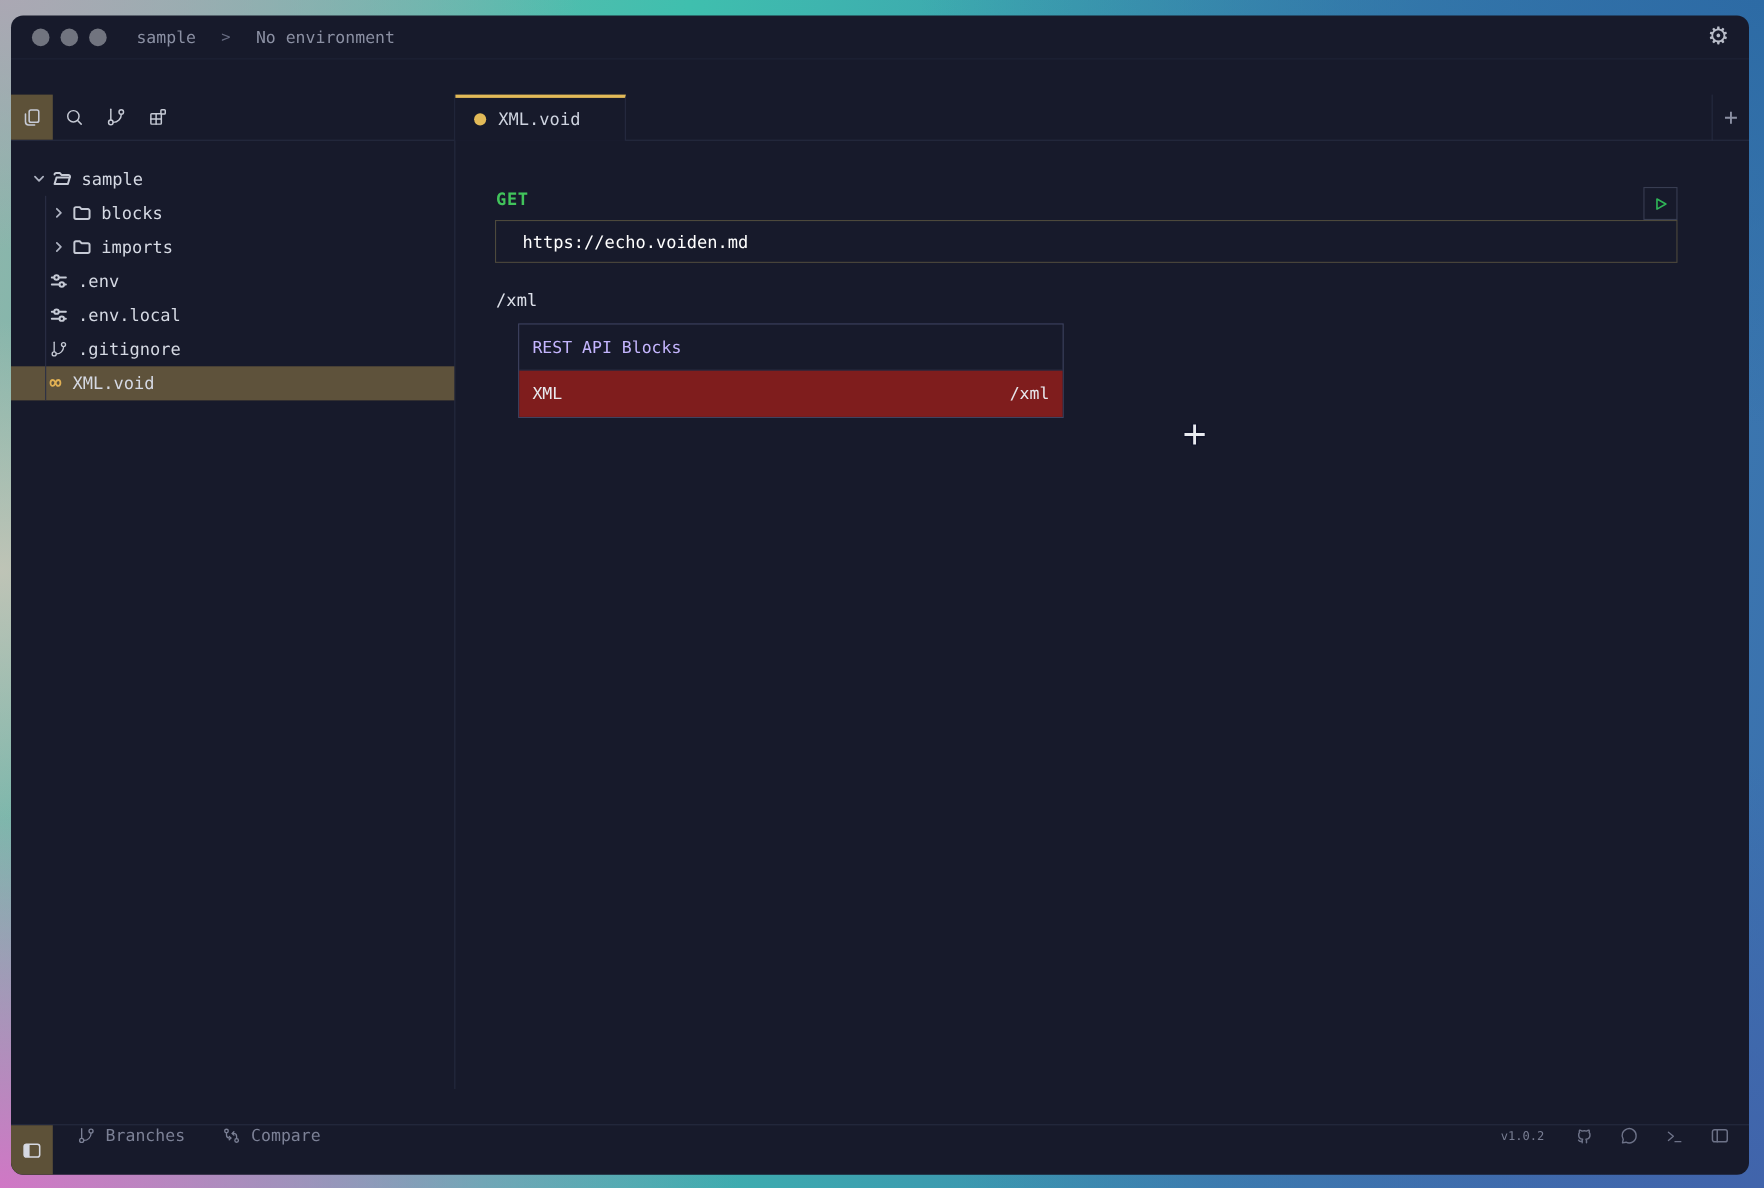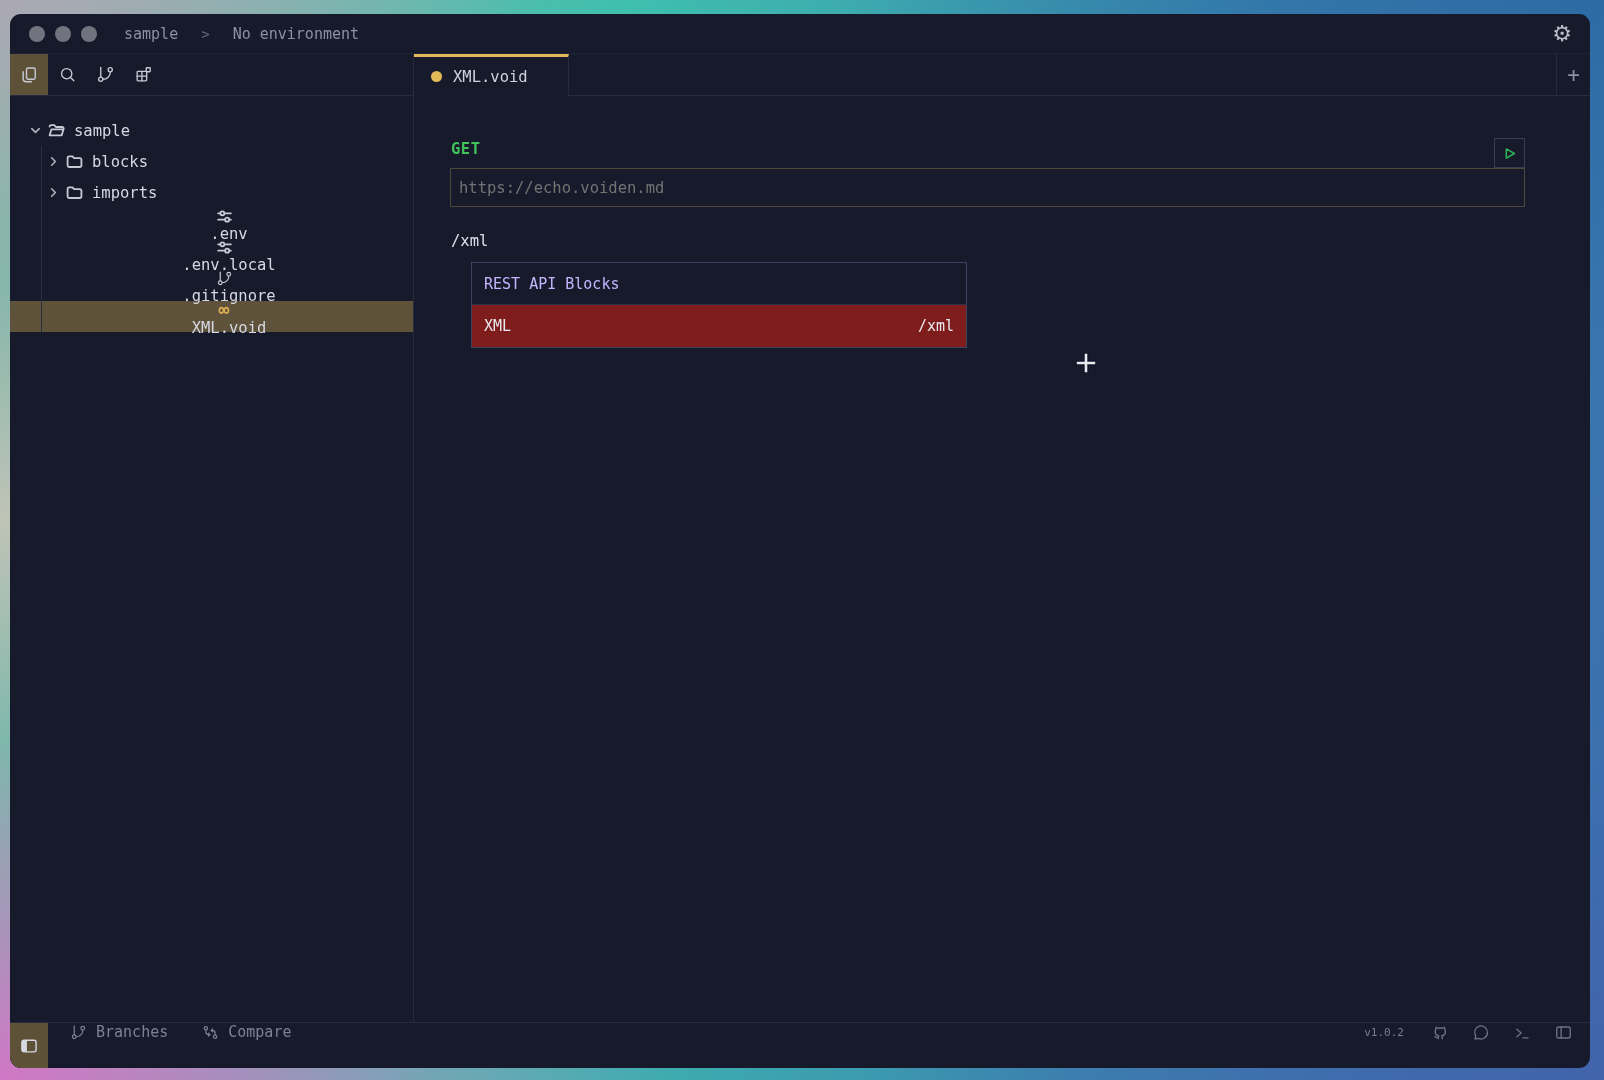--- a/index.html
+++ b/index.html
@@ -11,21 +11,21 @@
       radial-gradient(30% 30% at 0% 48%, rgba(201,198,184,.85) 0%, rgba(201,198,184,0) 70%),
       radial-gradient(60% 45% at 0% 100%, #d077c5 0%, rgba(208,119,197,0) 70%),
       radial-gradient(70% 55% at 100% 100%, #4164ab 0%, rgba(65,100,171,0) 65%),
       radial-gradient(80% 60% at 100% 0%, #2d6ba5 0%, rgba(45,107,165,0) 60%),
       linear-gradient(100deg, #8fb5ab 0%, #3fbfae 35%, #3a86b0 72%, #3b6fae 100%);
     position:relative;
   }
   .window{
     position:absolute; left:10px; top:14px; width:1580px; height:1054px;
     background:#171a2b; border-radius:11px; overflow:hidden;
-    display:flex; flex-direction:column; color:#d5d9e3;
+    display:flex; flex-direction:column; color:#d5d9e3;gap:32px;
   }
   svg{ display:block; }
   .ico{ stroke:currentColor; fill:none; stroke-width:1.7; stroke-linecap:round; stroke-linejoin:round; }
 
   
   .titlebar{ flex:0 0 40px; display:flex; align-items:center; border-bottom:1px solid #1f2337; position:relative; }
   .lights{ display:flex; gap:10px; padding-left:19px; }
   .light{ width:16px; height:16px; border-radius:50%; background:#71747f; }
   .breadcrumb{ margin-left:27px; display:flex; align-items:center; gap:23px; font-size:15px; color:#8b90a3; }
   .breadcrumb .sep{ color:#666b80; font-size:14px; }
@@ -37,42 +37,42 @@
   .activity{ flex:0 0 42px; border-bottom:1px solid #262b40; display:flex; }
   .act-btn{ width:38px; display:flex; align-items:center; justify-content:center; color:#c6cad5; }
   .act-btn.active{ background:#5d5138; }
 
   .tree{ position:relative; padding-top:19px; font-size:15.5px; }
   .trow{ height:31px; display:flex; align-items:center; color:#d5d9e3; white-space:nowrap; }
   .trow .chev{ color:#aeb3c2; margin-right:6px; }
   .trow .ficon{ color:#c6cad5; margin-right:9px; }
   .trow.root{ padding-left:19px; }
   .trow.child{ padding-left:37px; }
-  .trow.file{ padding-left:35px;flex-direction:column; }
+  .trow.file{ padding-left:35px; }
   .trow.selected{ background:#5e523b; }
   .trow .inf{ color:#e0b054; font-weight:bold; font-size:18px; margin-right:10px; line-height:1; }
   .guide{ position:absolute; left:31px; top:50px; width:1px; height:186px; background:#2b2f45; }
 
   .main{ flex:1; display:flex; flex-direction:column; min-width:0; }
   .tabbar{ flex:0 0 42px; border-bottom:1px solid #262b40; display:flex; position:relative; }
   .tab{
     width:155px; border-top:3px solid #e2ba58; border-right:1px solid #262b40;
     margin-bottom:-1px; background:#171a2b; display:flex; align-items:center;
     padding-left:17px; gap:11px; color:#ced3df; font-size:15.5px;
   }
   .tab .dot{ width:11px; height:11px; border-radius:50%; background:#e2ba58; }
   .newtab{ position:absolute; right:0; top:0; bottom:-1px; width:34px; border-left:1px solid #262b40;
     display:flex; align-items:center; justify-content:center; color:#8b90a3; font-size:21px; }
 
   .content{ flex:1; position:relative; }
   .method{ position:absolute; left:37px; top:44px; color:#41c35b; font-size:15.5px; font-weight:bold; letter-spacing:.5px; }
   .runbtn{ position:absolute; left:1080px; top:42px; width:31px; height:30px; border:1px solid #383d52;
     display:flex; align-items:center; justify-content:center; color:#2fb457; }
   .urlbox{ position:absolute; left:36px; top:72px; width:1075px; height:39px; border:1px solid #4d493c;
-    display:flex; align-items:center; padding-left:8px; color:#737373; font-size:15.5px; background:#171a2b; }
+    display:flex; align-items:center; padding-left:24px; color:#ffffff; font-size:15.5px; background:#171a2b; }
   .pathline{ position:absolute; left:37px; top:136px; color:#dde0e9; font-size:15.5px; }
   .dropdown{ position:absolute; left:57px; top:166px; width:496px; border:1px solid #3e4360; background:#171a2b; }
   .dd-header{ height:42px; display:flex; align-items:center; padding-left:12px; color:#c4b5fd;
     font-size:15px; border-bottom:1px solid #2c3048; }
   .dd-item{ height:42px; display:flex; align-items:center; justify-content:space-between;
     padding:0 12px; background:#7f1d1d; color:#e8e9ee; font-size:15px; }
   .crosshair{ position:absolute; left:659px; top:254px; }
 
   
   .statusbar{ flex:0 0 45px; border-top:1px solid #262b40; display:flex; align-items:flex-start; position:relative; font-size:15px; }

